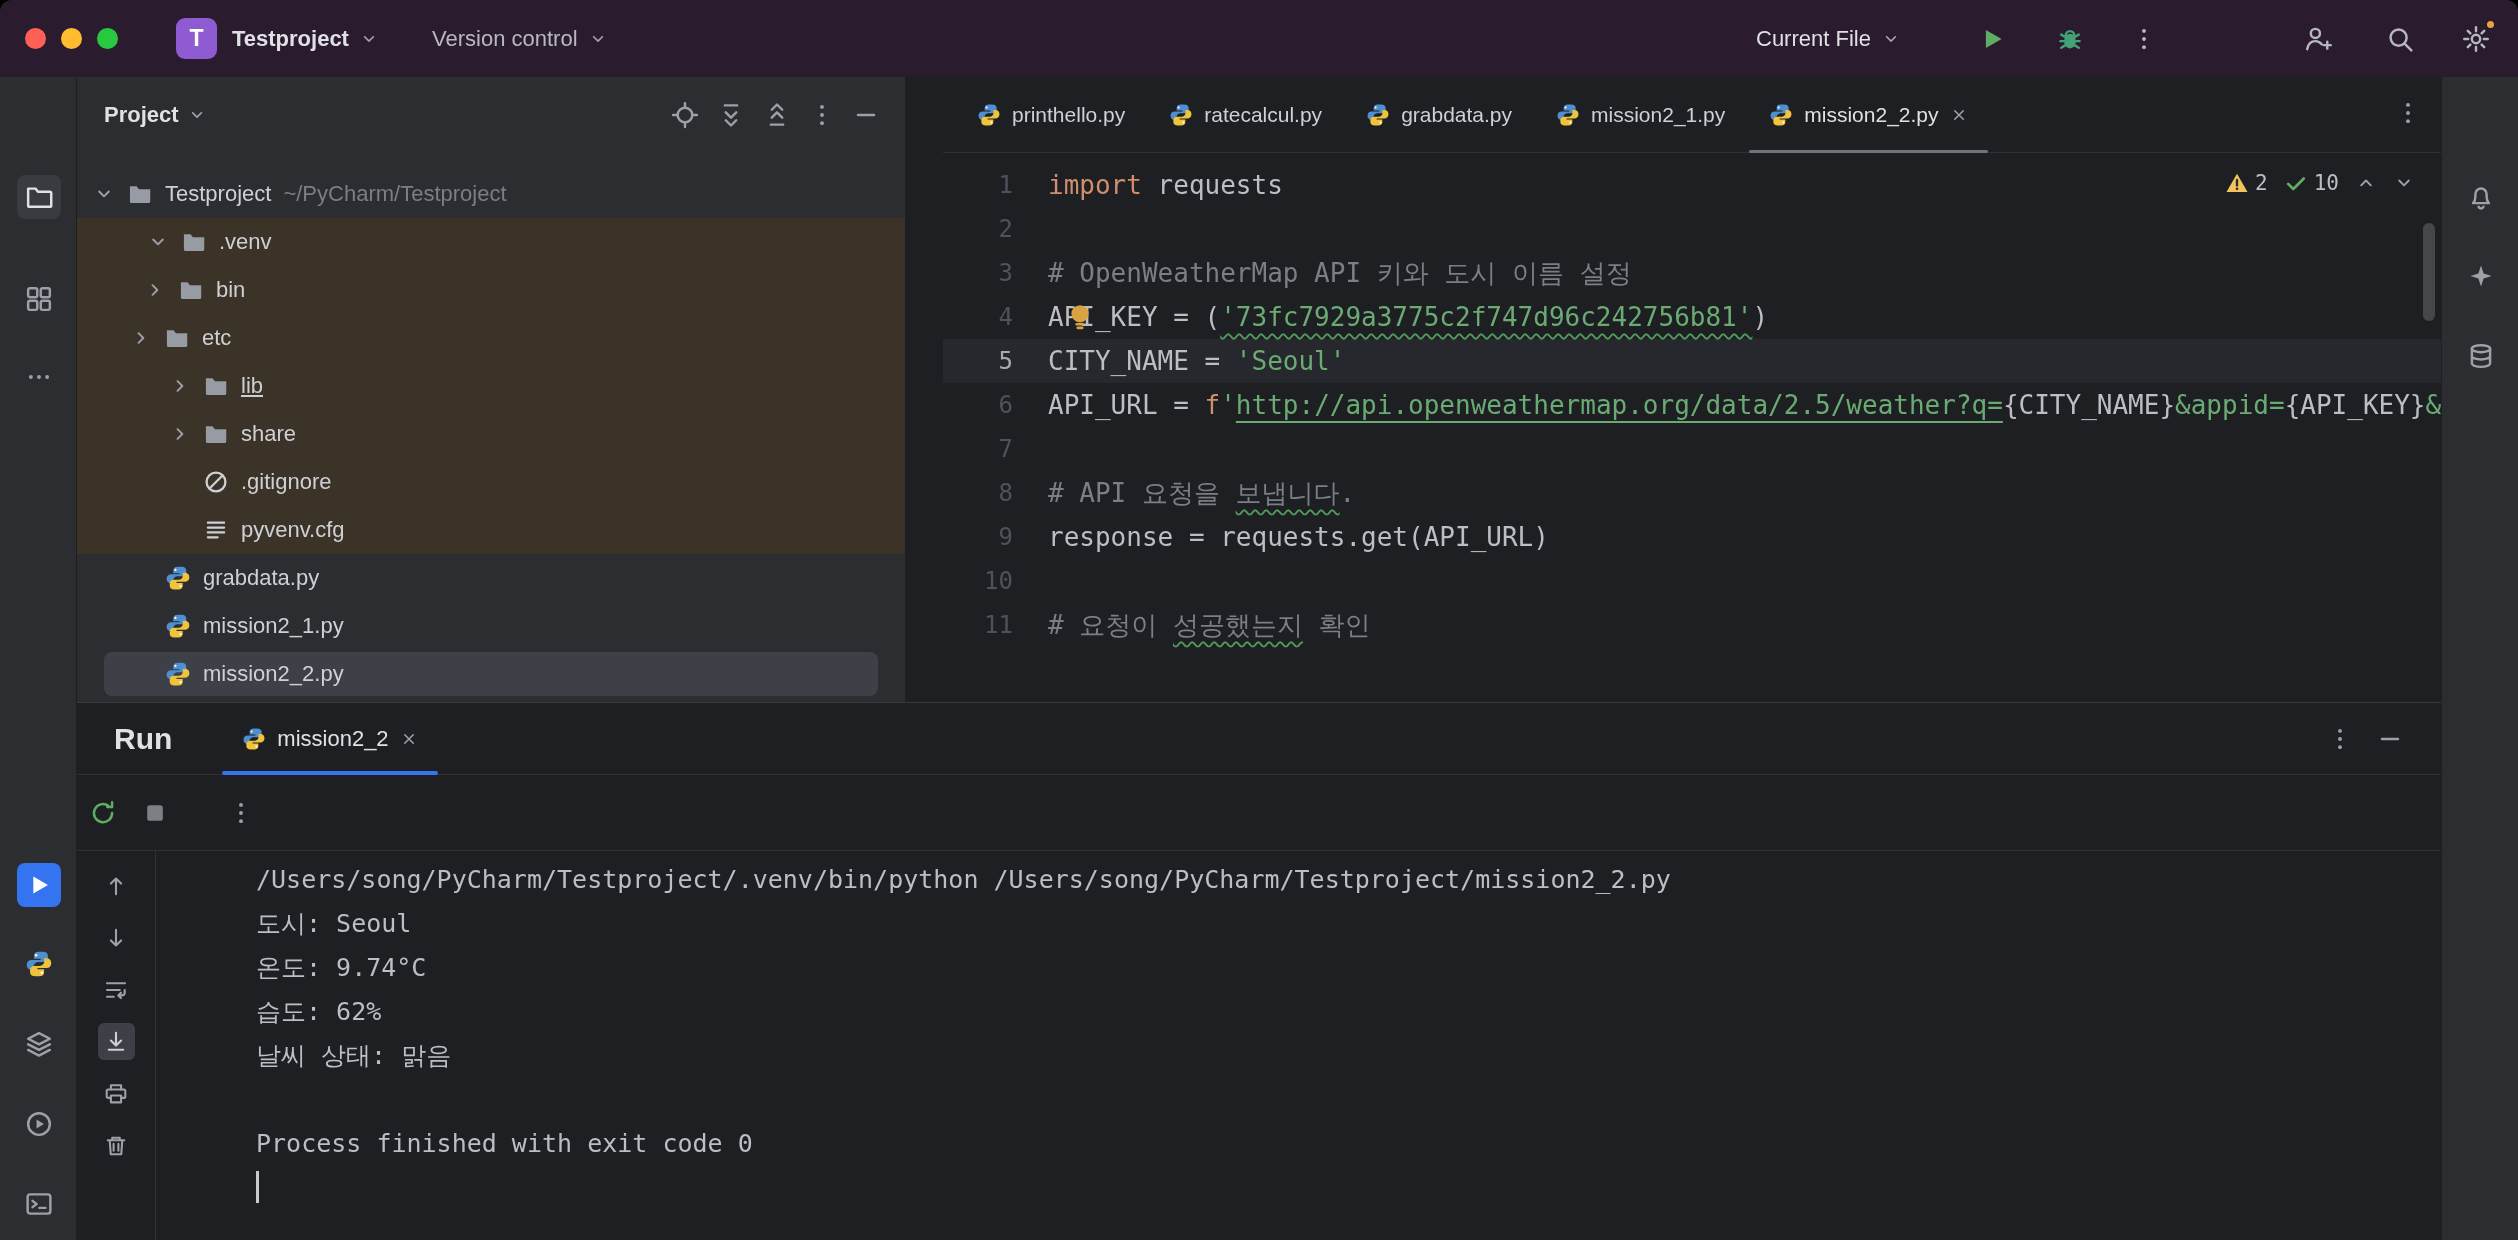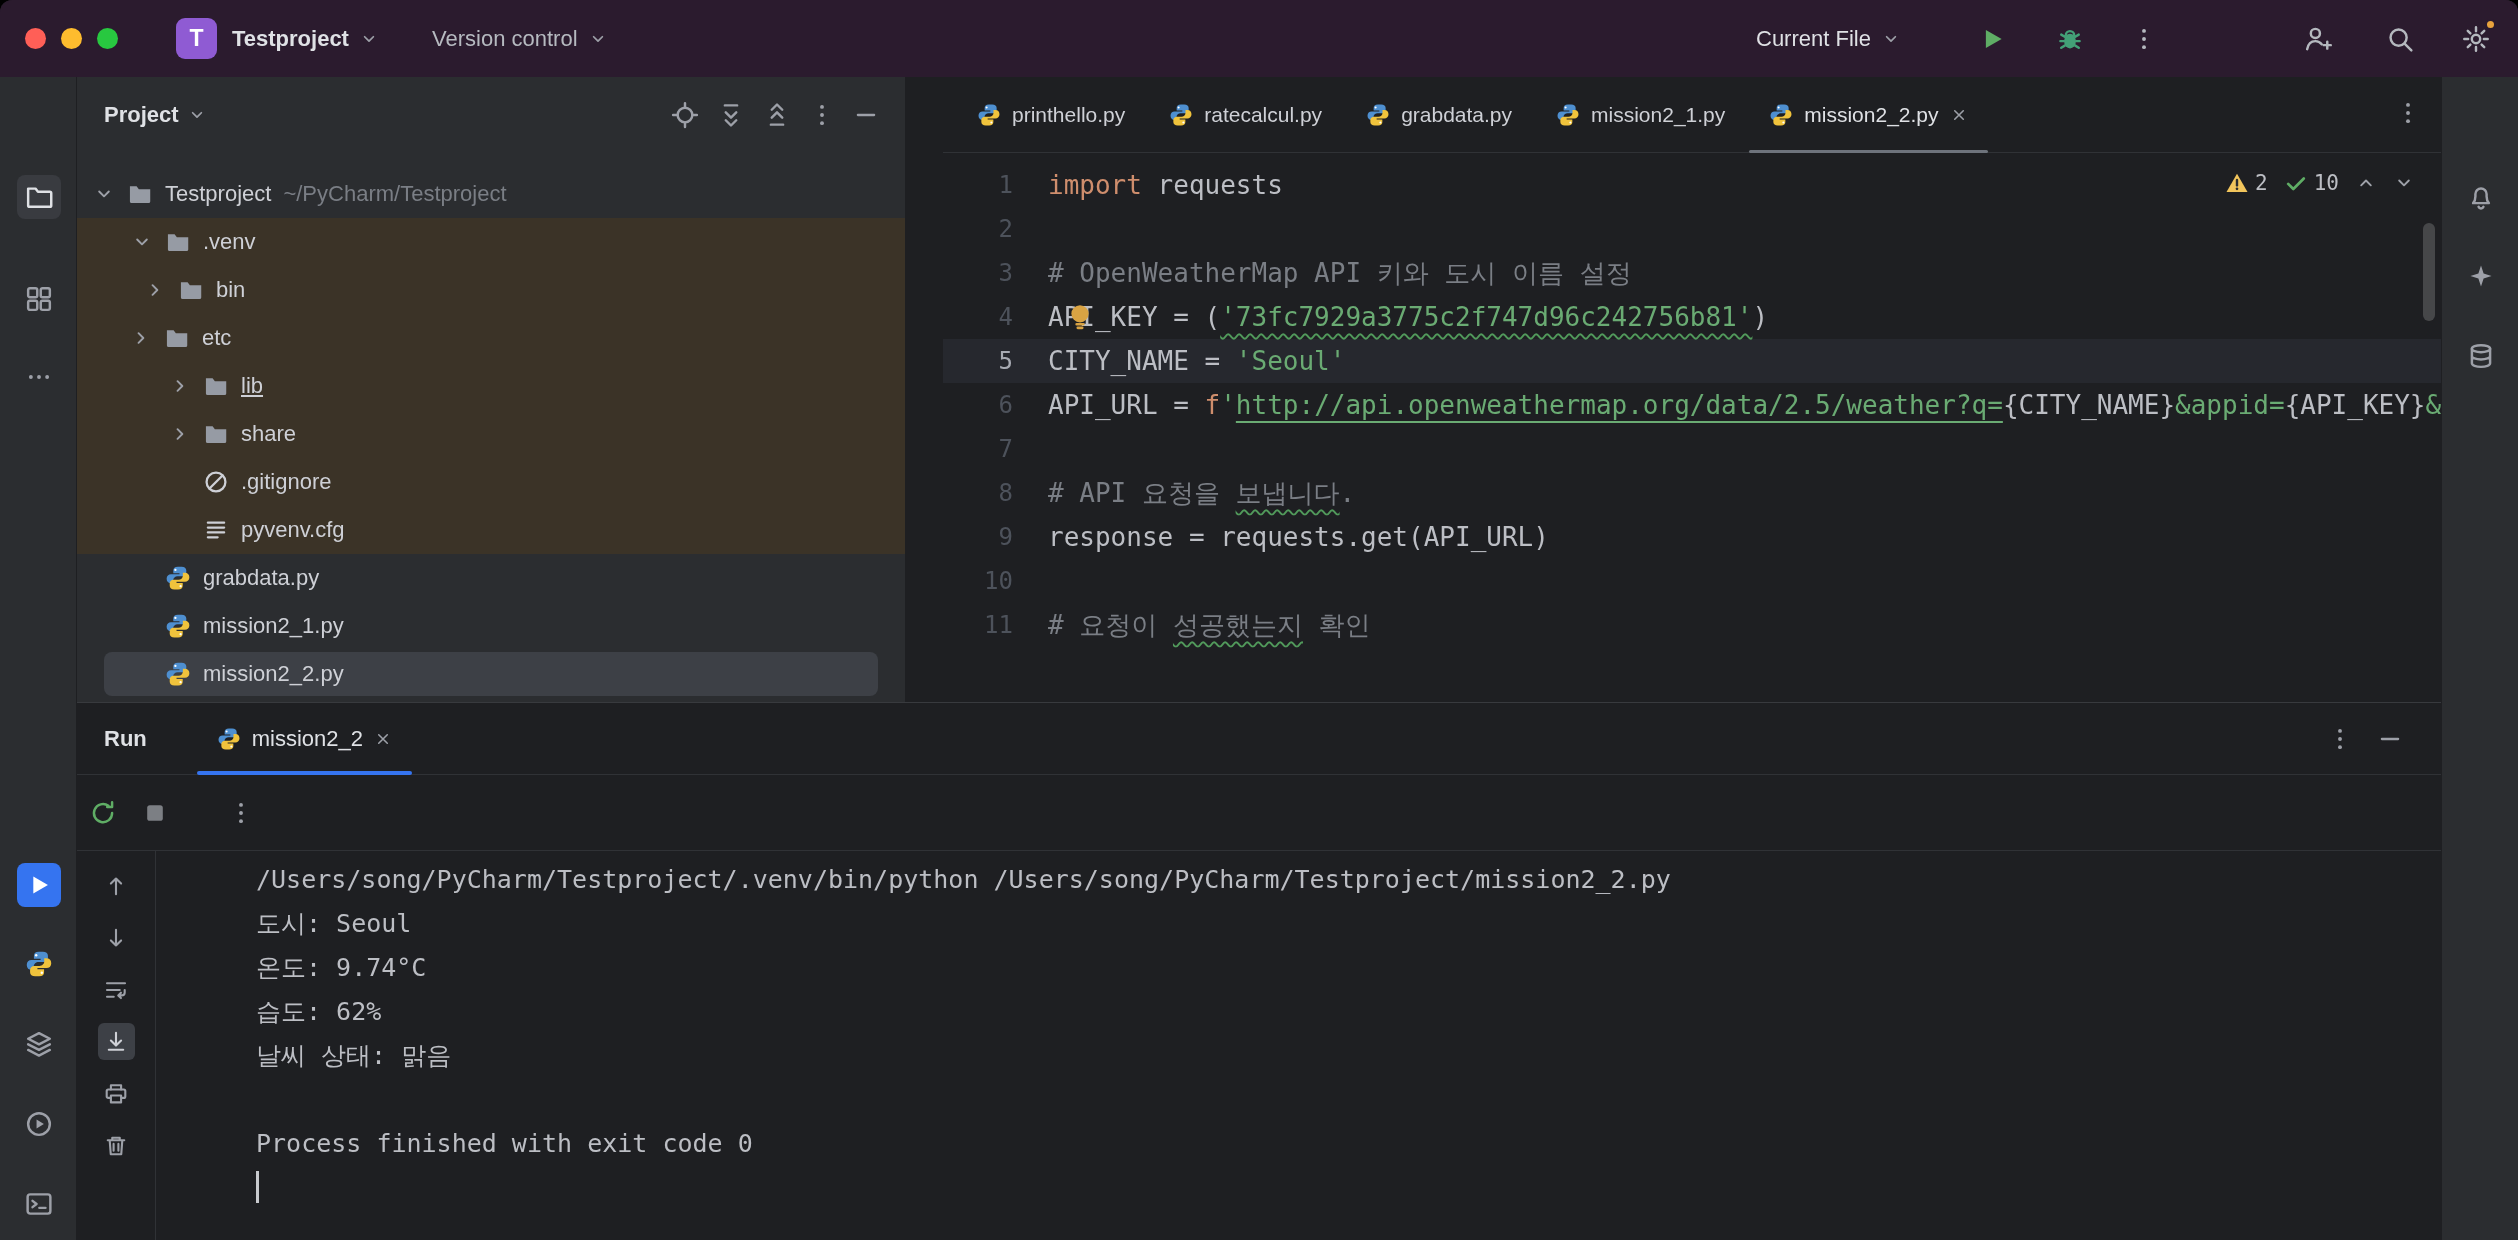--- a/index.html
+++ b/index.html
@@ -63,21 +63,21 @@
   .wavy{text-decoration-line:underline;text-decoration-style:wavy;text-decoration-color:#519a5b;text-decoration-thickness:1.6px;text-underline-offset:7px}
   .link{text-decoration-line:underline;text-decoration-color:#6aab73;text-underline-offset:7px}
   .bulb{position:absolute;left:122px;top:148px;width:30px;height:30px;z-index:3}
   .inspections{position:absolute;top:18px;right:26px;display:flex;align-items:center;gap:16px;color:#bcbec4;font-size:21px;z-index:4}
   .insp-item{display:flex;align-items:center;gap:6px}
   .scrollbar{position:absolute;right:6px;top:70px;width:12px;height:98px;border-radius:6px;background:rgba(255,255,255,.18);z-index:4}
 
   
   .run-panel{position:absolute;left:77px;top:702px;right:77px;bottom:0;background:#1e1f22;border-top:1px solid #383a3e}
   .run-header{height:72px;display:flex;align-items:center;border-bottom:1px solid #303236}
-  .run-title{margin-left:27px;font-size:22px;font-weight:bold;color:#dfe1e5}
+  .run-title{margin-left:37px;font-size:30px;font-weight:bold;color:#dfe1e5}
   .run-tab{margin-left:50px;height:100%;display:flex;align-items:center;gap:11px;padding:0 20px;position:relative;font-size:22px;color:#dfe1e5}
   .run-tab::after{content:"";position:absolute;left:0;right:0;bottom:-1px;height:4px;background:#3574f0;border-radius:2px}
   .run-header-actions{margin-left:auto;margin-right:38px;display:flex;gap:24px;color:#9da0a8}
   .run-toolbar{height:76px;display:flex;align-items:center;gap:16px;padding-left:8px;border-bottom:1px solid #303236}
   .tb-ic{width:36px;height:36px;border-radius:6px;display:flex;align-items:center;justify-content:center}
   .run-toolbar .sep-gap{width:18px}
   .run-body{display:flex;height:calc(100% - 148px)}
   .console-gutter{width:79px;border-right:1px solid #303236;display:flex;flex-direction:column;align-items:center;padding-top:16px;gap:15px}
   .g-btn{width:37px;height:37px;border-radius:6px;display:flex;align-items:center;justify-content:center;color:#9da0a8}
   .g-btn.sel{background:#3d4046;color:#ced0d6}
@@ -319,21 +319,21 @@
             <i class="ic i26 fileic">
               <svg viewBox="0 0 16 16" fill="none" stroke="currentColor" stroke-width="1.4" stroke-linecap="round" stroke-linejoin="round">
                 <path d="M1.8 3.2h4.1l1.4 1.8h7v7.6a1 1 0 0 1-1 1H2.8a1 1 0 0 1-1-1z" fill="#969ba4" stroke="none"></path>
               </svg>
             </i>
             <span>Testproject</span>
             <span class="tree-hint">~/PyCharm/Testproject</span>
           </div>
         </div>
         <div class="tree-row lib">
-          <div class="tree-inner" style="padding-left: 46px;">
+          <div class="tree-inner" style="padding-left: 46px; margin-left: 16px;">
             <i class="ic chev-slot" style="width: 38px; height: 22px;">
               <svg viewBox="0 0 16 16" fill="none" stroke="currentColor" stroke-width="1.4" stroke-linecap="round" stroke-linejoin="round">
                 <path d="M4.5 6.2 8 9.7l3.5-3.5"></path>
               </svg>
             </i>
             <i class="ic i26 fileic">
               <svg viewBox="0 0 16 16" fill="none" stroke="currentColor" stroke-width="1.4" stroke-linecap="round" stroke-linejoin="round">
                 <path d="M1.8 3.2h4.1l1.4 1.8h7v7.6a1 1 0 0 1-1 1H2.8a1 1 0 0 1-1-1z" fill="#969ba4" stroke="none"></path>
               </svg>
             </i>

